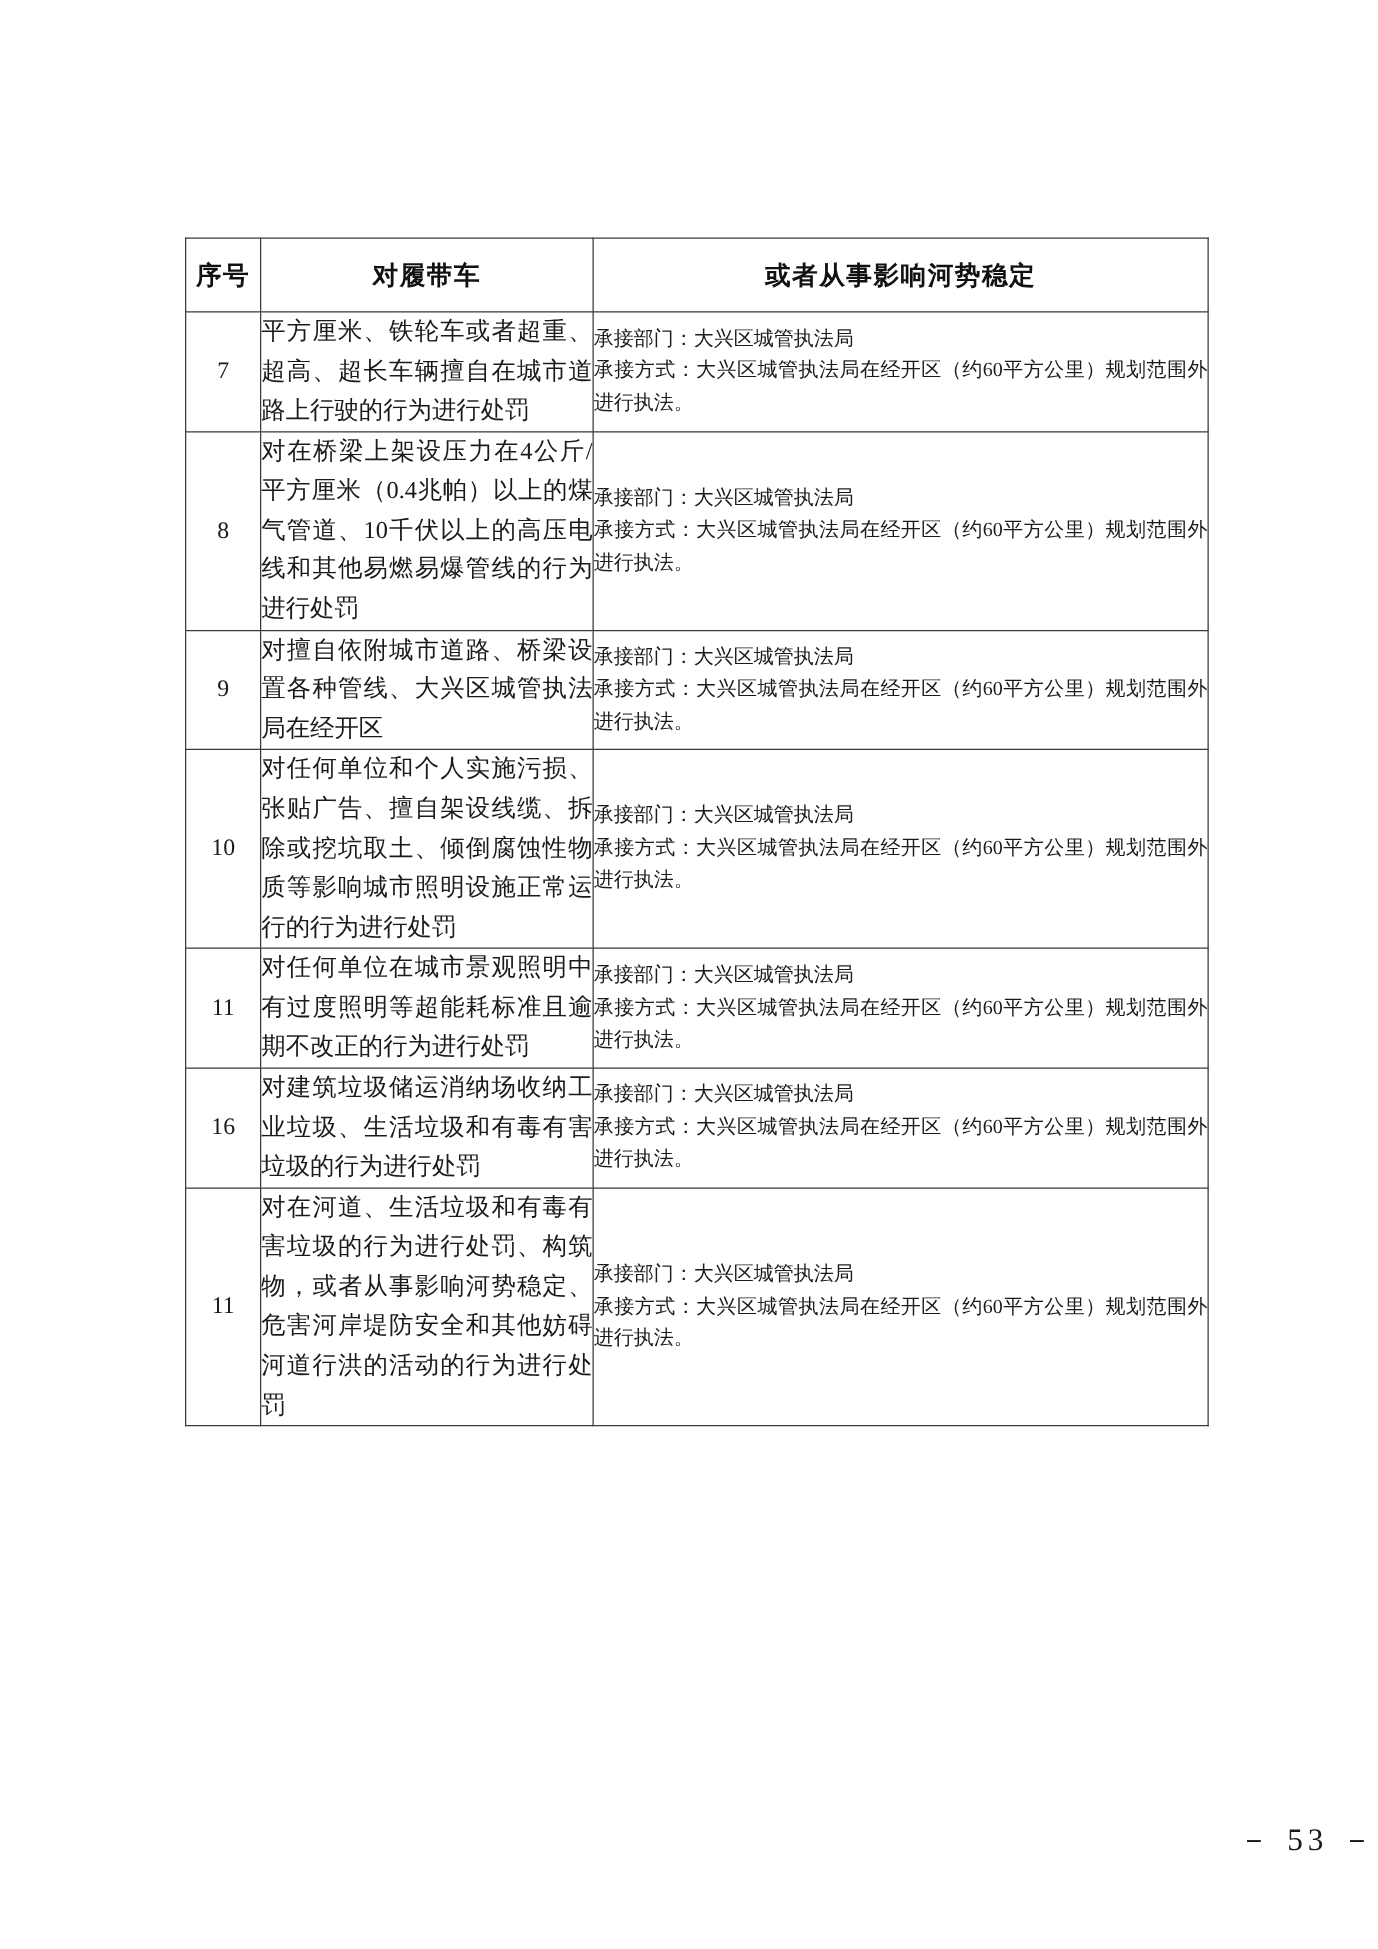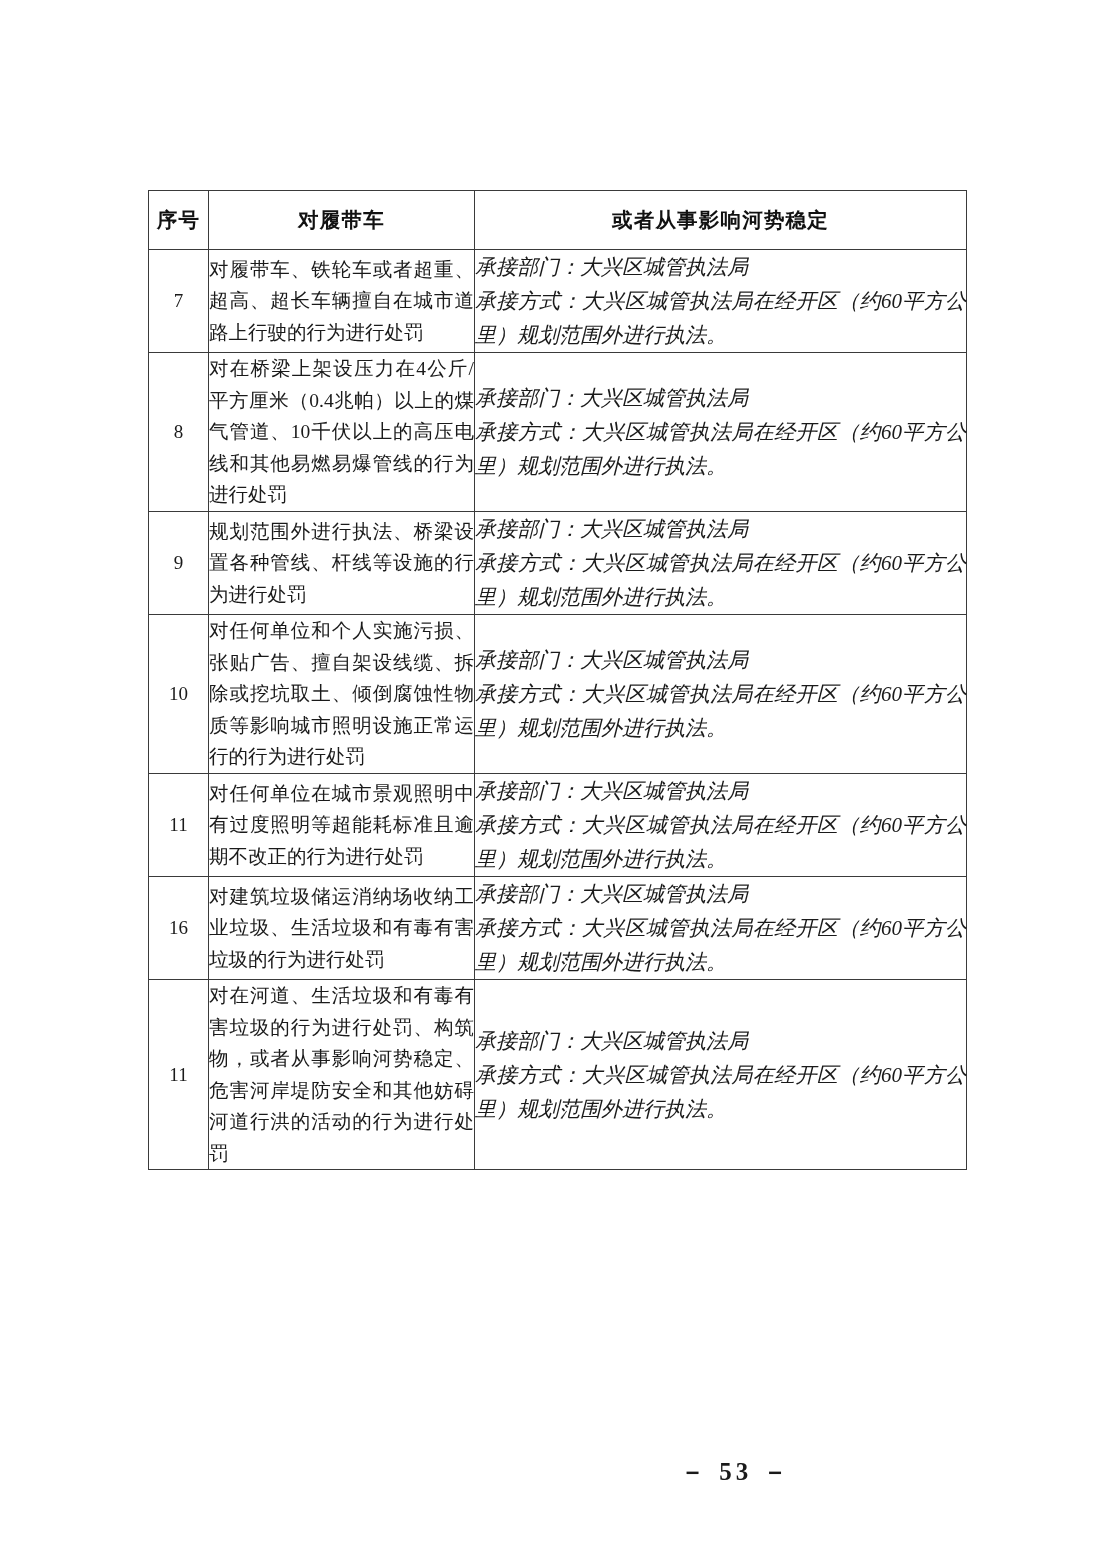--- a/index.html
+++ b/index.html
@@ -79,49 +79,47 @@
     text-align: justify;
     text-align-last: left;
     text-justify: inter-character;
     font-family: "Liberation Serif", "DejaVu Serif", serif;
     color: #1a1a1a;
   }
 
   
   .dept-cell {
     padding: 10px 14px 10px 12px;
-    font-size: 21px;
+    font-size: 16px;
     line-height: 1.62;
     font-family: "Liberation Serif", "DejaVu Serif", serif;
     color: #1a1a1a;
-    font-style: italic;
   }
   .dept-line {
     display: block;
     white-space: normal;
   }
   .dept-line.wrapline {
     text-align: justify;
     text-align-last: left;
     text-justify: inter-character;
   }
 
   
   .page-number {
     position: absolute;
     left: 0;
     top: 1455px;
     width: 1102px;
-    text-align: left;
+    text-align: right;
     padding-right: 0;
     font-size: 25px;
     letter-spacing: 4px;
     font-family: "Liberation Serif", "DejaVu Serif", serif;
     color: #1a1a1a;
-    font-weight: bold;
   }
   .page-number .pn-inner {
     display: inline-block;
     margin-left: 680px;
   }
 </style>
 </head>
 <body>
 
 <div class="page">
@@ -137,39 +135,39 @@
         <tr>
           <th class="hdr-cell">序号</th>
           <th class="hdr-cell">对履带车</th>
           <th class="hdr-cell">或者从事影响河势稳定</th>
         </tr>
       </thead>
       <tbody>
 
         <tr>
           <td class="no-cell">7</td>
-          <td class="name-cell">对履带车、铁轮车或者超重、超高、超长车辆擅自在城市道路上行驶的行为进行处罚</td>
+          <td class="name-cell">平方厘米、铁轮车或者超重、超高、超长车辆擅自在城市道路上行驶的行为进行处罚</td>
           <td class="dept-cell">
             <span class="dept-line">承接部门：大兴区城管执法局</span>
             <span class="dept-line wrapline">承接方式：大兴区城管执法局在经开区（约60平方公里）规划范围外进行执法。</span>
           </td>
         </tr>
 
         <tr>
           <td class="no-cell">8</td>
           <td class="name-cell">对在桥梁上架设压力在4公斤/平方厘米（0.4兆帕）以上的煤气管道、10千伏以上的高压电线和其他易燃易爆管线的行为进行处罚</td>
           <td class="dept-cell">
             <span class="dept-line">承接部门：大兴区城管执法局</span>
             <span class="dept-line wrapline">承接方式：大兴区城管执法局在经开区（约60平方公里）规划范围外进行执法。</span>
           </td>
         </tr>
 
         <tr>
           <td class="no-cell">9</td>
-          <td class="name-cell">规划范围外进行执法、桥梁设置各种管线、杆线等设施的行为进行处罚</td>
+          <td class="name-cell">对擅自依附城市道路、桥梁设置各种管线、大兴区城管执法局在经开区</td>
           <td class="dept-cell">
             <span class="dept-line">承接部门：大兴区城管执法局</span>
             <span class="dept-line wrapline">承接方式：大兴区城管执法局在经开区（约60平方公里）规划范围外进行执法。</span>
           </td>
         </tr>
 
         <tr>
           <td class="no-cell">10</td>
           <td class="name-cell">对任何单位和个人实施污损、张贴广告、擅自架设线缆、拆除或挖坑取土、倾倒腐蚀性物质等影响城市照明设施正常运行的行为进行处罚</td>
           <td class="dept-cell">

